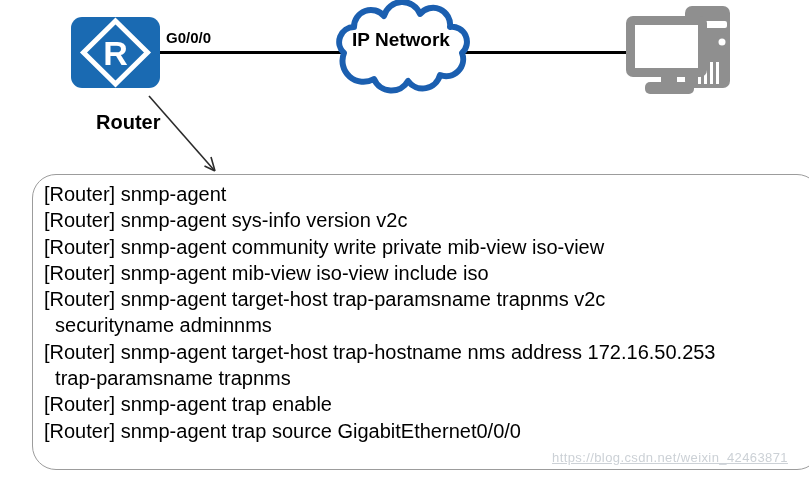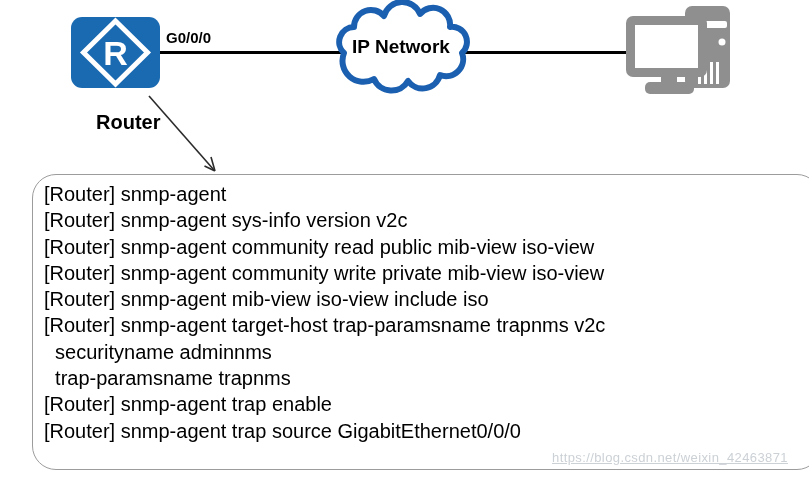--- a/index.html
+++ b/index.html
@@ -4,21 +4,21 @@
 <style>
   html,body{margin:0;padding:0;background:#fff;}
   .stage{
     position:relative;width:809px;height:479px;background:#ffffff;
     font-family:"Liberation Sans",sans-serif;overflow:hidden;
   }
   .layer{position:absolute;left:0;top:0;z-index:1;}
   .lbl{position:absolute;color:#000;font-weight:bold;white-space:nowrap;}
   .router-lbl{left:96px;top:111px;font-size:20px;}
   .if-lbl{left:166px;top:29px;font-size:15px;}
-  .cloud-lbl{left:328px;top:36px;width:146px;text-align:center;font-size:19px;z-index:2;}
+  .cloud-lbl{left:328px;top:29px;width:146px;text-align:center;font-size:19px;z-index:2;}
   .ip-lbl{left:599px;top:125px;font-size:20px;letter-spacing:0.5px;}
   .cfg-box{
     position:absolute;left:8px;top:174px;width:789px;height:296px;
     border:1.5px solid #9c9c9c;border-radius:24px;box-sizing:border-box;
     padding:6px 10px 0 11px;z-index:2;background:transparent;margin-left:24px;
   }
   .cfg-line{
     font-size:20px;line-height:26.3px;color:#000;white-space:pre;
     font-family:"Liberation Sans",sans-serif;
   }
@@ -70,23 +70,23 @@
 
   <div class="lbl router-lbl">Router</div>
   <div class="lbl if-lbl">G0/0/0</div>
   <div class="lbl cloud-lbl">IP Network</div>
 
   <div class="watermark">https://blog.csdn.net/weixin_42463871</div>
 
   <div class="cfg-box">
     <div class="cfg-line">[Router] snmp-agent</div>
     <div class="cfg-line">[Router] snmp-agent sys-info version v2c</div>
-    <div class="cfg-line">[Router] snmp-agent community read public mib-view iso-view</div>
     <div class="cfg-line">[Router] snmp-agent community write private mib-view iso-view</div>
     <div class="cfg-line">[Router] snmp-agent mib-view iso-view include iso</div>
     <div class="cfg-line">[Router] snmp-agent target-host trap-paramsname trapnms v2c</div>
     <div class="cfg-line">  securityname adminnms</div>
+    <div class="cfg-line">[Router] snmp-agent target-host trap-hostname nms address 172.16.50.253</div>
     <div class="cfg-line">  trap-paramsname trapnms</div>
     <div class="cfg-line">[Router] snmp-agent trap enable</div>
     <div class="cfg-line">[Router] snmp-agent trap source GigabitEthernet0/0/0</div>
   </div>
 
 </div>
 
 </body></html>

